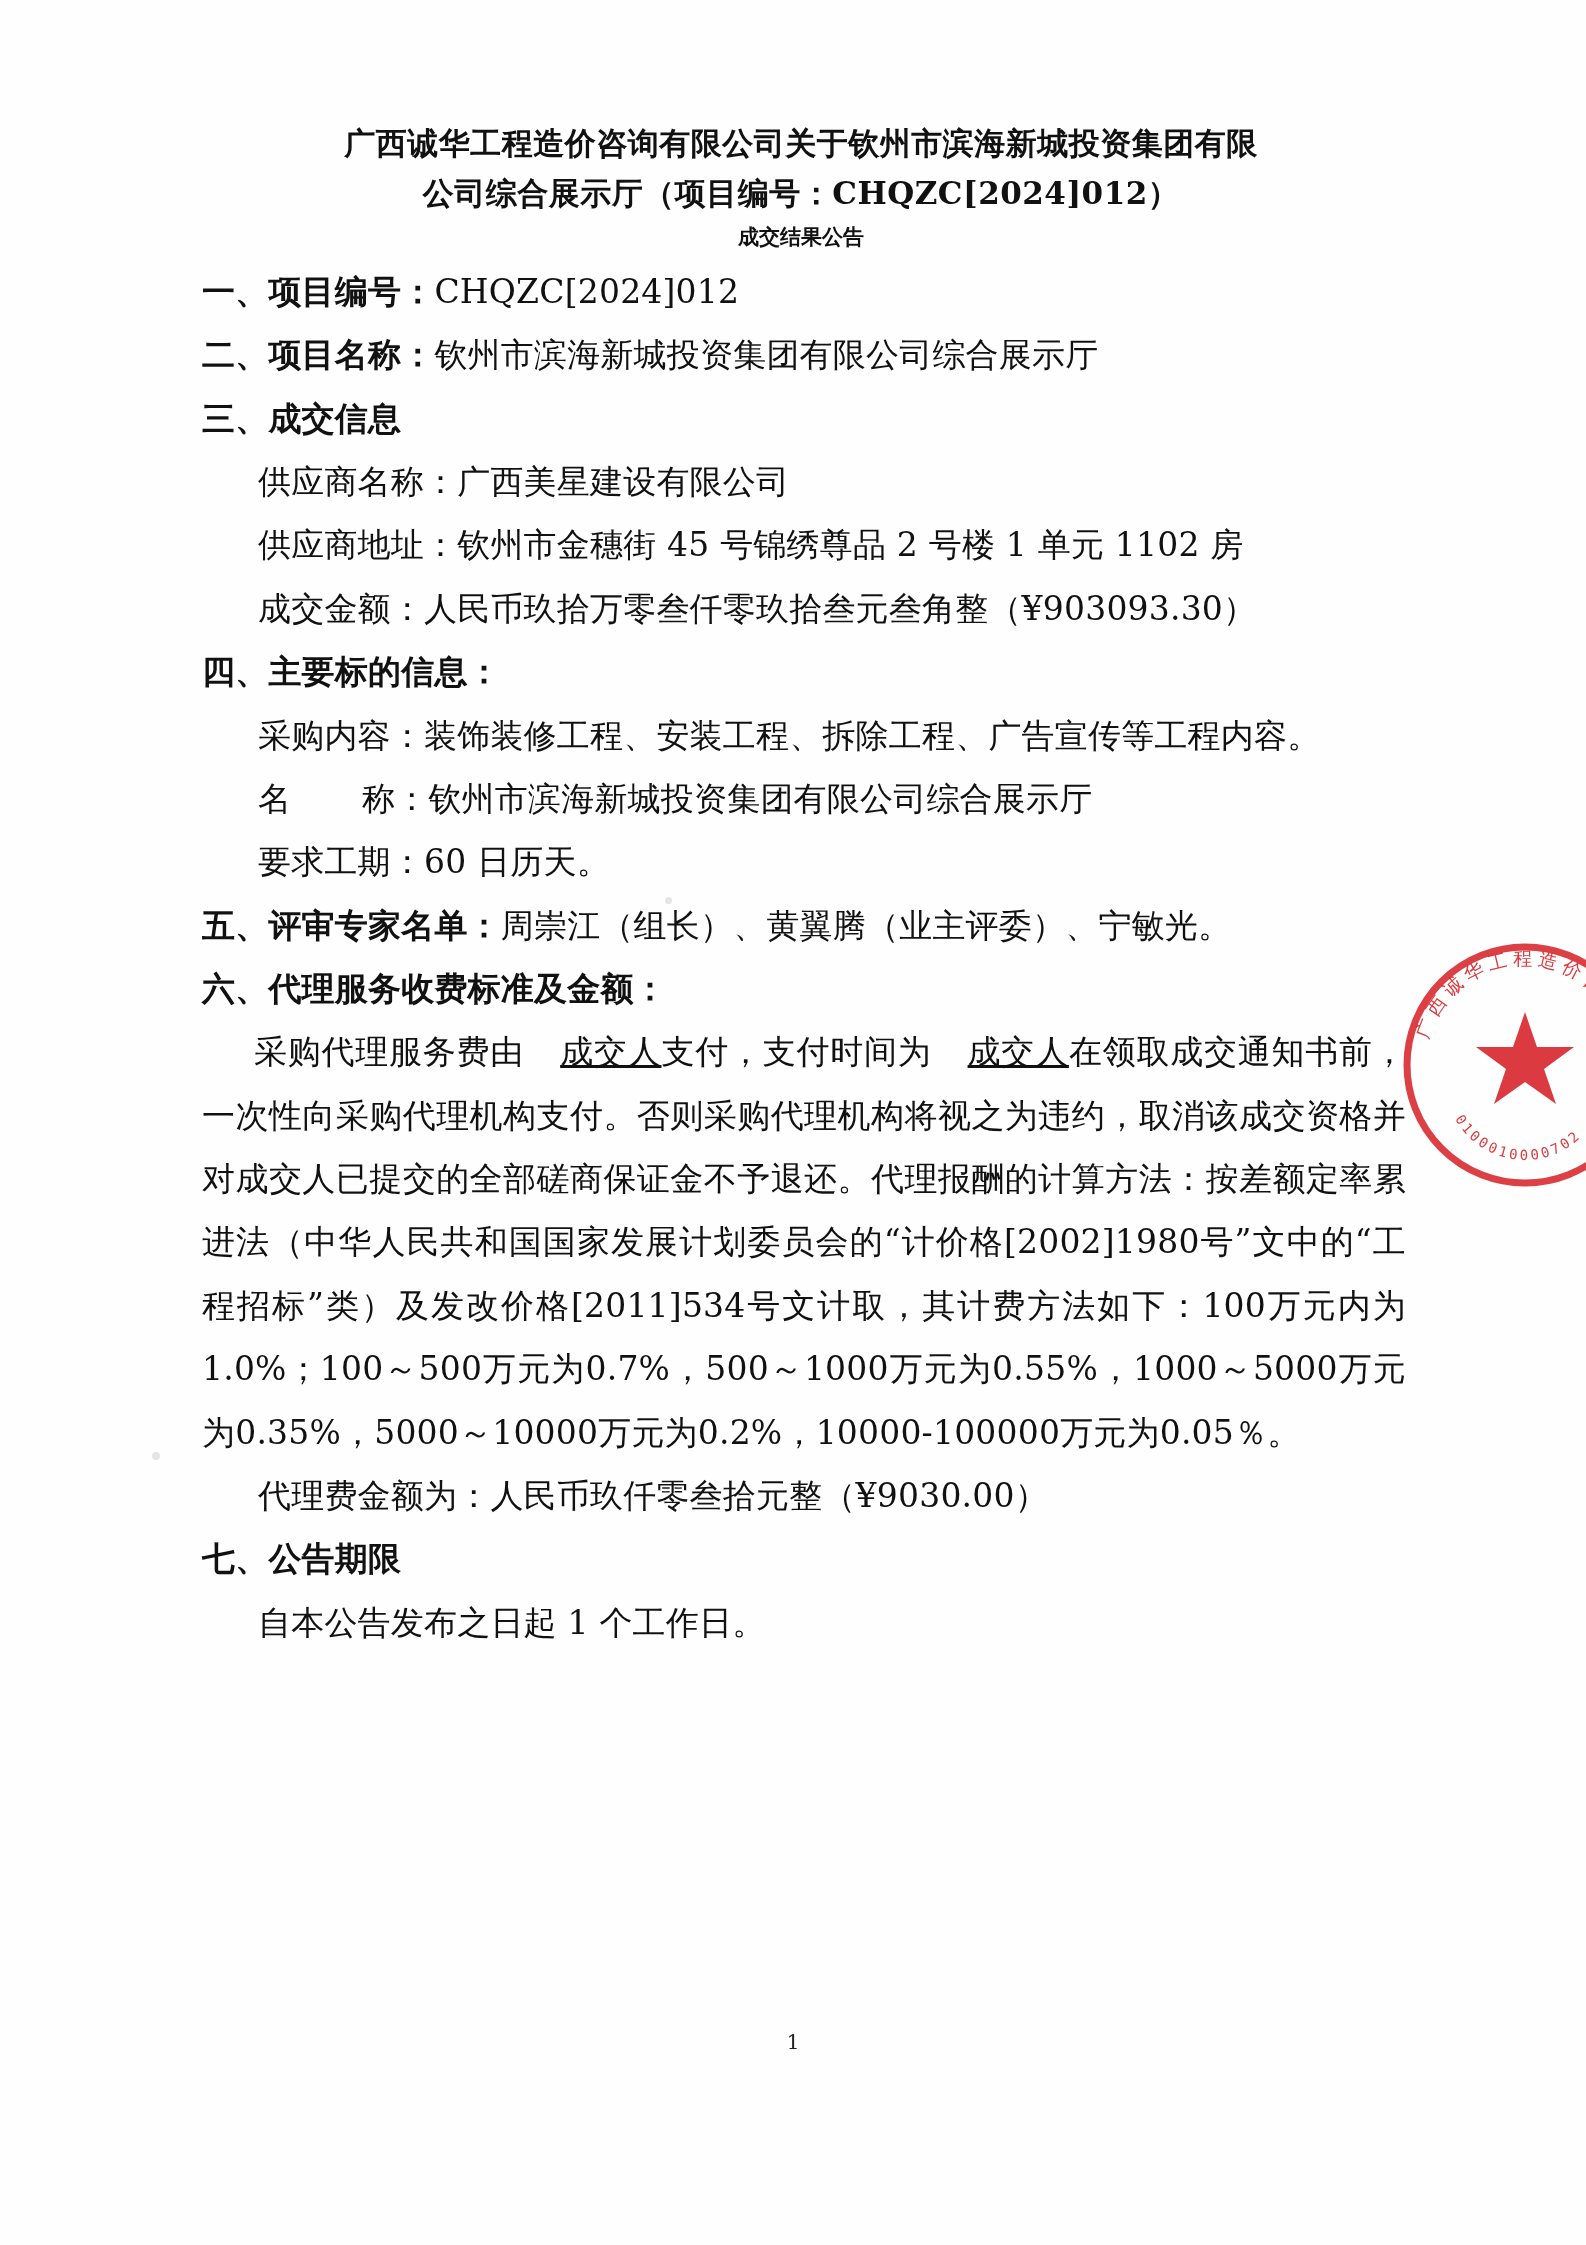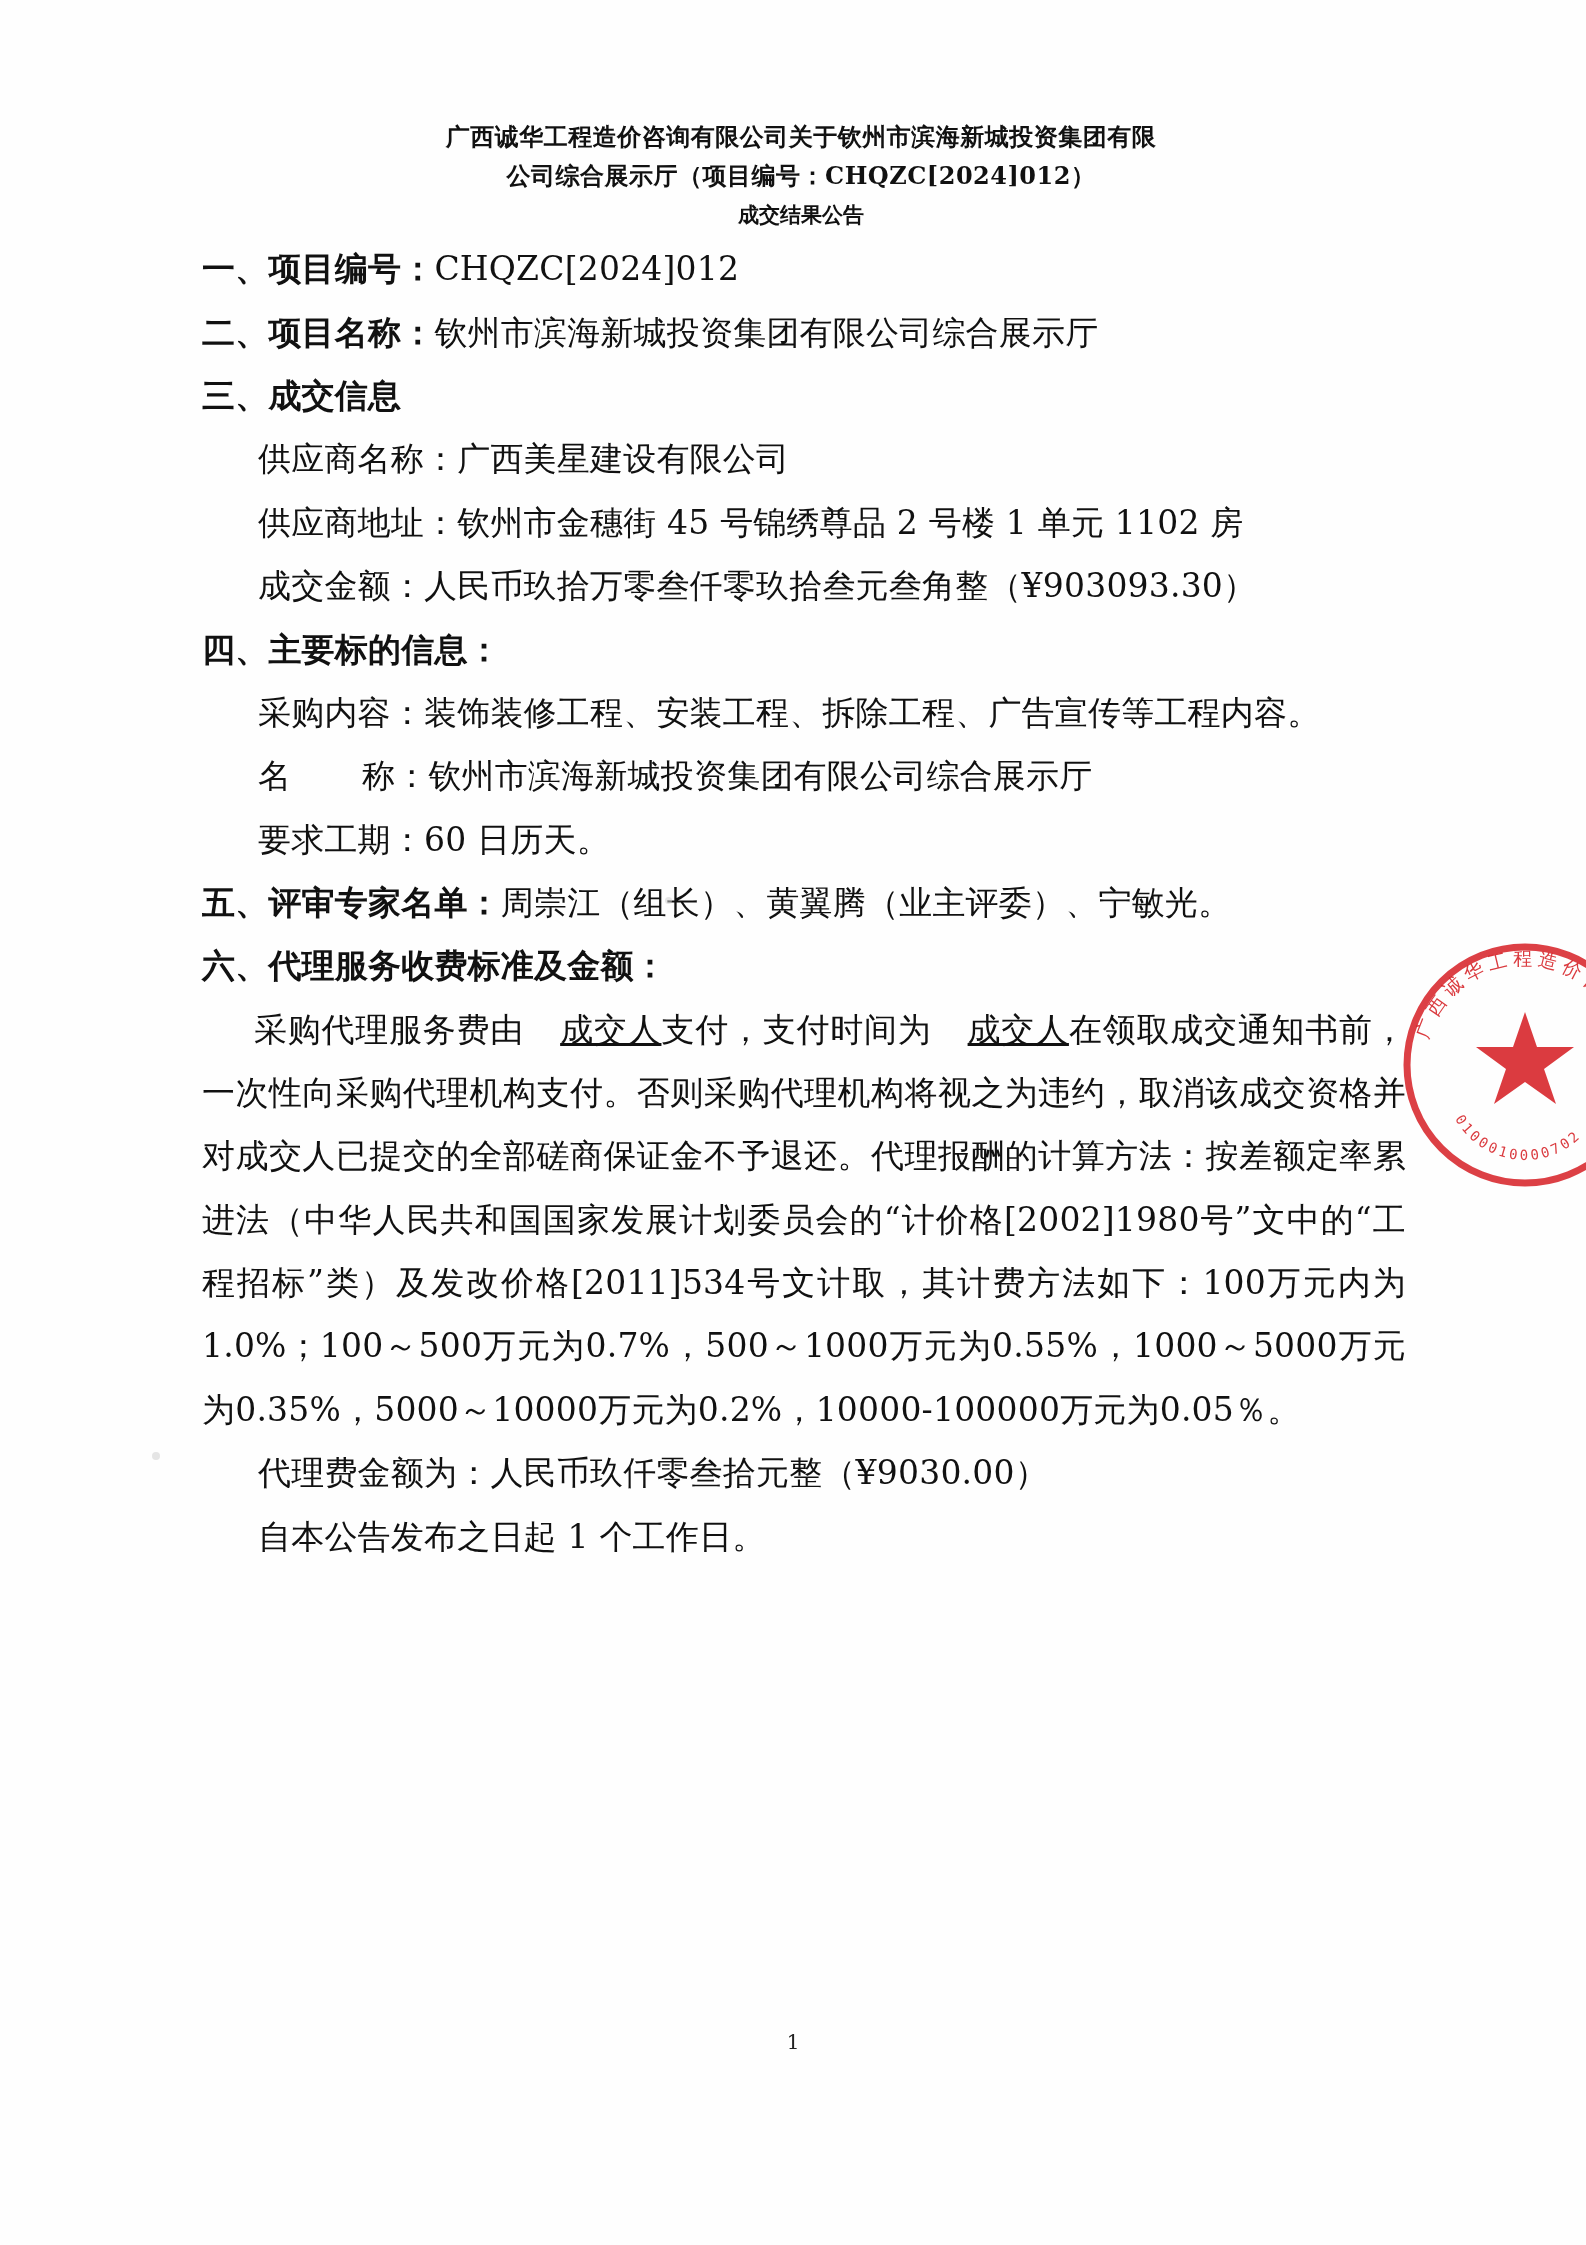--- a/index.html
+++ b/index.html
@@ -24,21 +24,21 @@
   }
   .content {
     position: absolute;
     left: 196px;
     top: 118px;
     width: 1210px;
   }
   .doc-title {
     text-align: center;
     font-weight: bold;
-    font-size: 24px;
+    font-size: 31px;
     line-height: 1.62;
     letter-spacing: 0.5px;
     font-family: "DejaVu Serif", "Liberation Serif", serif;
   }
   .doc-title .line2 {
     display: block;
   }
   .doc-subtitle {
     text-align: center;
     font-weight: bold;
@@ -166,20 +166,23 @@
     <div class="body-text lvl1">
       <span class="num">六、</span><span class="heading">代理服务收费标准及金额：</span>
     </div>
     <div class="body-text indent-para">
       <span>采购代理服务费由</span><span class="u">成交人</span><span>支付，支付时间为</span><span class="u">成交人</span><span>在领取成交通知书前，一次性向采购代理机构支付。否则采购代理机构将视之为违约，取消该成交资格并对成交人已提交的全部磋商保证金不予退还。代理报酬的计算方法：按差额定率累进法（中华人民共和国国家发展计划委员会的“计价格[2002]1980号”文中的“工程招标”类）及发改价格[2011]534号文计取，其计费方法如下：100万元内为1.0%；100～500万元为0.7%，500～1000万元为0.55%，1000～5000万元为0.35%，5000～10000万元为0.2%，10000-100000万元为0.05％。</span>
     </div>
     <div class="body-text indent1">
       <span>代理费金额为：</span><span>人民币玖仟零叁拾元整（¥9030.00）</span>
     </div>
 
+    <div class="body-text lvl1">
+      <span class="num">七、</span><span class="heading">公告期限</span>
+    </div>
     <div class="body-text indent1">自本公告发布之日起 1 个工作日。</div>
 
   </div>
 
   <div class="seal">
     <svg width="270" height="270" viewBox="0 0 270 270" xmlns="http://www.w3.org/2000/svg">
       <defs>
         <path id="sealArcOuter" d="M 35,135 A 100,100 0 1 1 235,135" fill="none"></path>
         <path id="sealArcInner" d="M 55,150 A 80,80 0 0 0 215,150" fill="none"></path>
       </defs>

